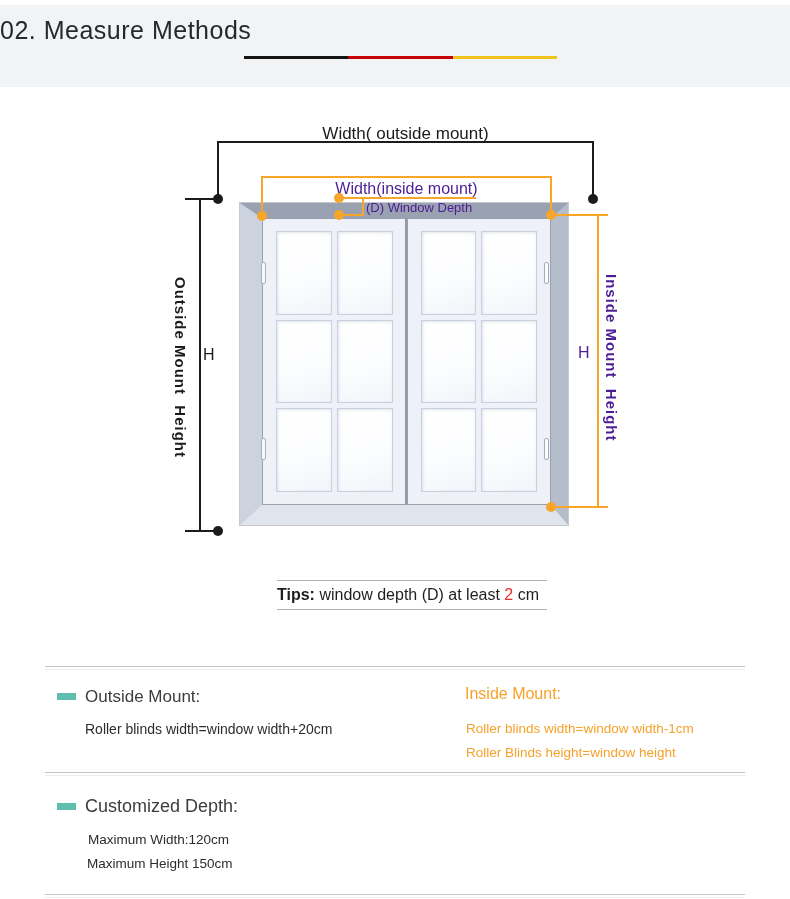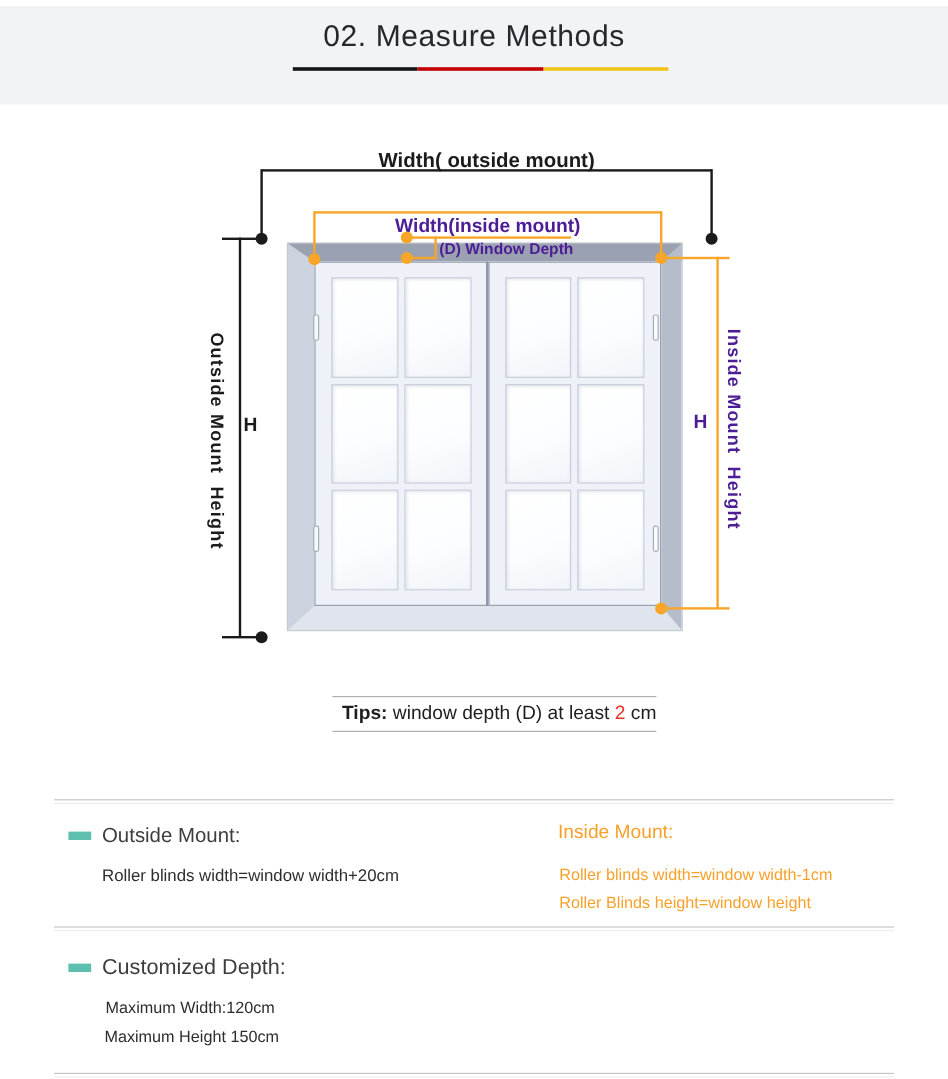--- a/index.html
+++ b/index.html
@@ -1,35 +1,35 @@
 <!DOCTYPE html>
 <html><head>
 <meta charset="utf-8">
 <style>
   html,body{margin:0;padding:0;background:#ffffff;}
   #page{position:relative;width:790px;height:899px;background:#ffffff;overflow:hidden;
         font-family:"Liberation Sans",sans-serif;}
   
   .header-band{position:absolute;left:0;top:5px;width:790px;height:82px;background:#f2f3f5;}
-  .page-title{position:absolute;left:0;top:16px;width:790px;text-align:center;
+  .page-title{position:absolute;left:0;top:16px;width:790px;
               font-size:25px;color:#25282d;letter-spacing:.5px;}
   .underline{position:absolute;left:244px;top:56px;width:313px;height:3px;display:flex;}
   .underline .seg{height:3px;flex:1;}
   .seg-black{background:#141414;}
   .seg-red{background:#c40005;}
   .seg-yellow{background:#f0c41b;}
 
   
   .hline,.vline,.dot,.mlabel,.v-label,.hinge{position:absolute;}
   .black-ink{background:#1b1b1b;}
   .orange-ink{background:#f7a62a;}
   .dot{width:10px;height:10px;border-radius:50%;}
   .dot.black{background:#1b1b1b;}
   .dot.orange{background:#f7a62a;}
-  .mlabel{font-weight:bold;color:#1b1b1b;}
+  .mlabel{font-weight:normal;color:#1b1b1b;}
   .mlabel.orange,.v-label.orange{color:#4c1d95;}
   .v-label{writing-mode:vertical-rl;white-space:pre;font-weight:bold;font-size:15px;
            color:#1b1b1b;letter-spacing:1px;}
 
   
   .window-frame{position:absolute;left:240px;top:203px;width:328px;height:322px;
                 box-sizing:border-box;
                 border-style:solid;
                 border-width:15px 17px 20px 22px;
                 border-color:#9aa1b0 #b6bdca #e0e4ec #cdd3de;
@@ -40,21 +40,21 @@
   .panes{display:grid;grid-template-columns:1fr 1fr;grid-template-rows:1fr 1fr 1fr;
          gap:5px;width:100%;height:100%;}
   .pane{background:linear-gradient(160deg,#ffffff 0%,#fcfdff 55%,#f1f4f9 100%);
         border:1px solid #c9cfdc;box-shadow:inset 1px 1px 3px rgba(120,130,150,.22);}
   .meeting-line{position:absolute;left:405px;top:218px;width:2px;height:287px;background:#9099a8;}
   .hinge{width:5px;height:22px;background:#f8fafc;border:1px solid #a6aebc;border-radius:2px;box-sizing:border-box;}
 
   
   .tips-box{position:absolute;left:277px;top:580px;width:270px;height:28px;
             border-top:1px solid #b0b0b0;border-bottom:1px solid #b0b0b0;
-            text-align:right;line-height:28px;font-size:16px;color:#1e1e1e;}
+            text-align:left;line-height:28px;font-size:16px;color:#1e1e1e;}
   .tips-prefix{font-weight:bold;}
   .tips-value{color:#e8312a;}
 
   
   .divider{position:absolute;left:45px;width:700px;height:2px;
            border-top:1px solid #c6c6c6;border-bottom:1px solid #ededed;}
   .bullet{position:absolute;width:19px;height:7px;background:#5ebfae;}
   .sec-heading{position:absolute;font-size:17px;color:#3d3d3d;}
   .sec-line{position:absolute;font-size:14px;color:#2d2d2d;}
   .orange-text{color:#f7a12b !important;}

